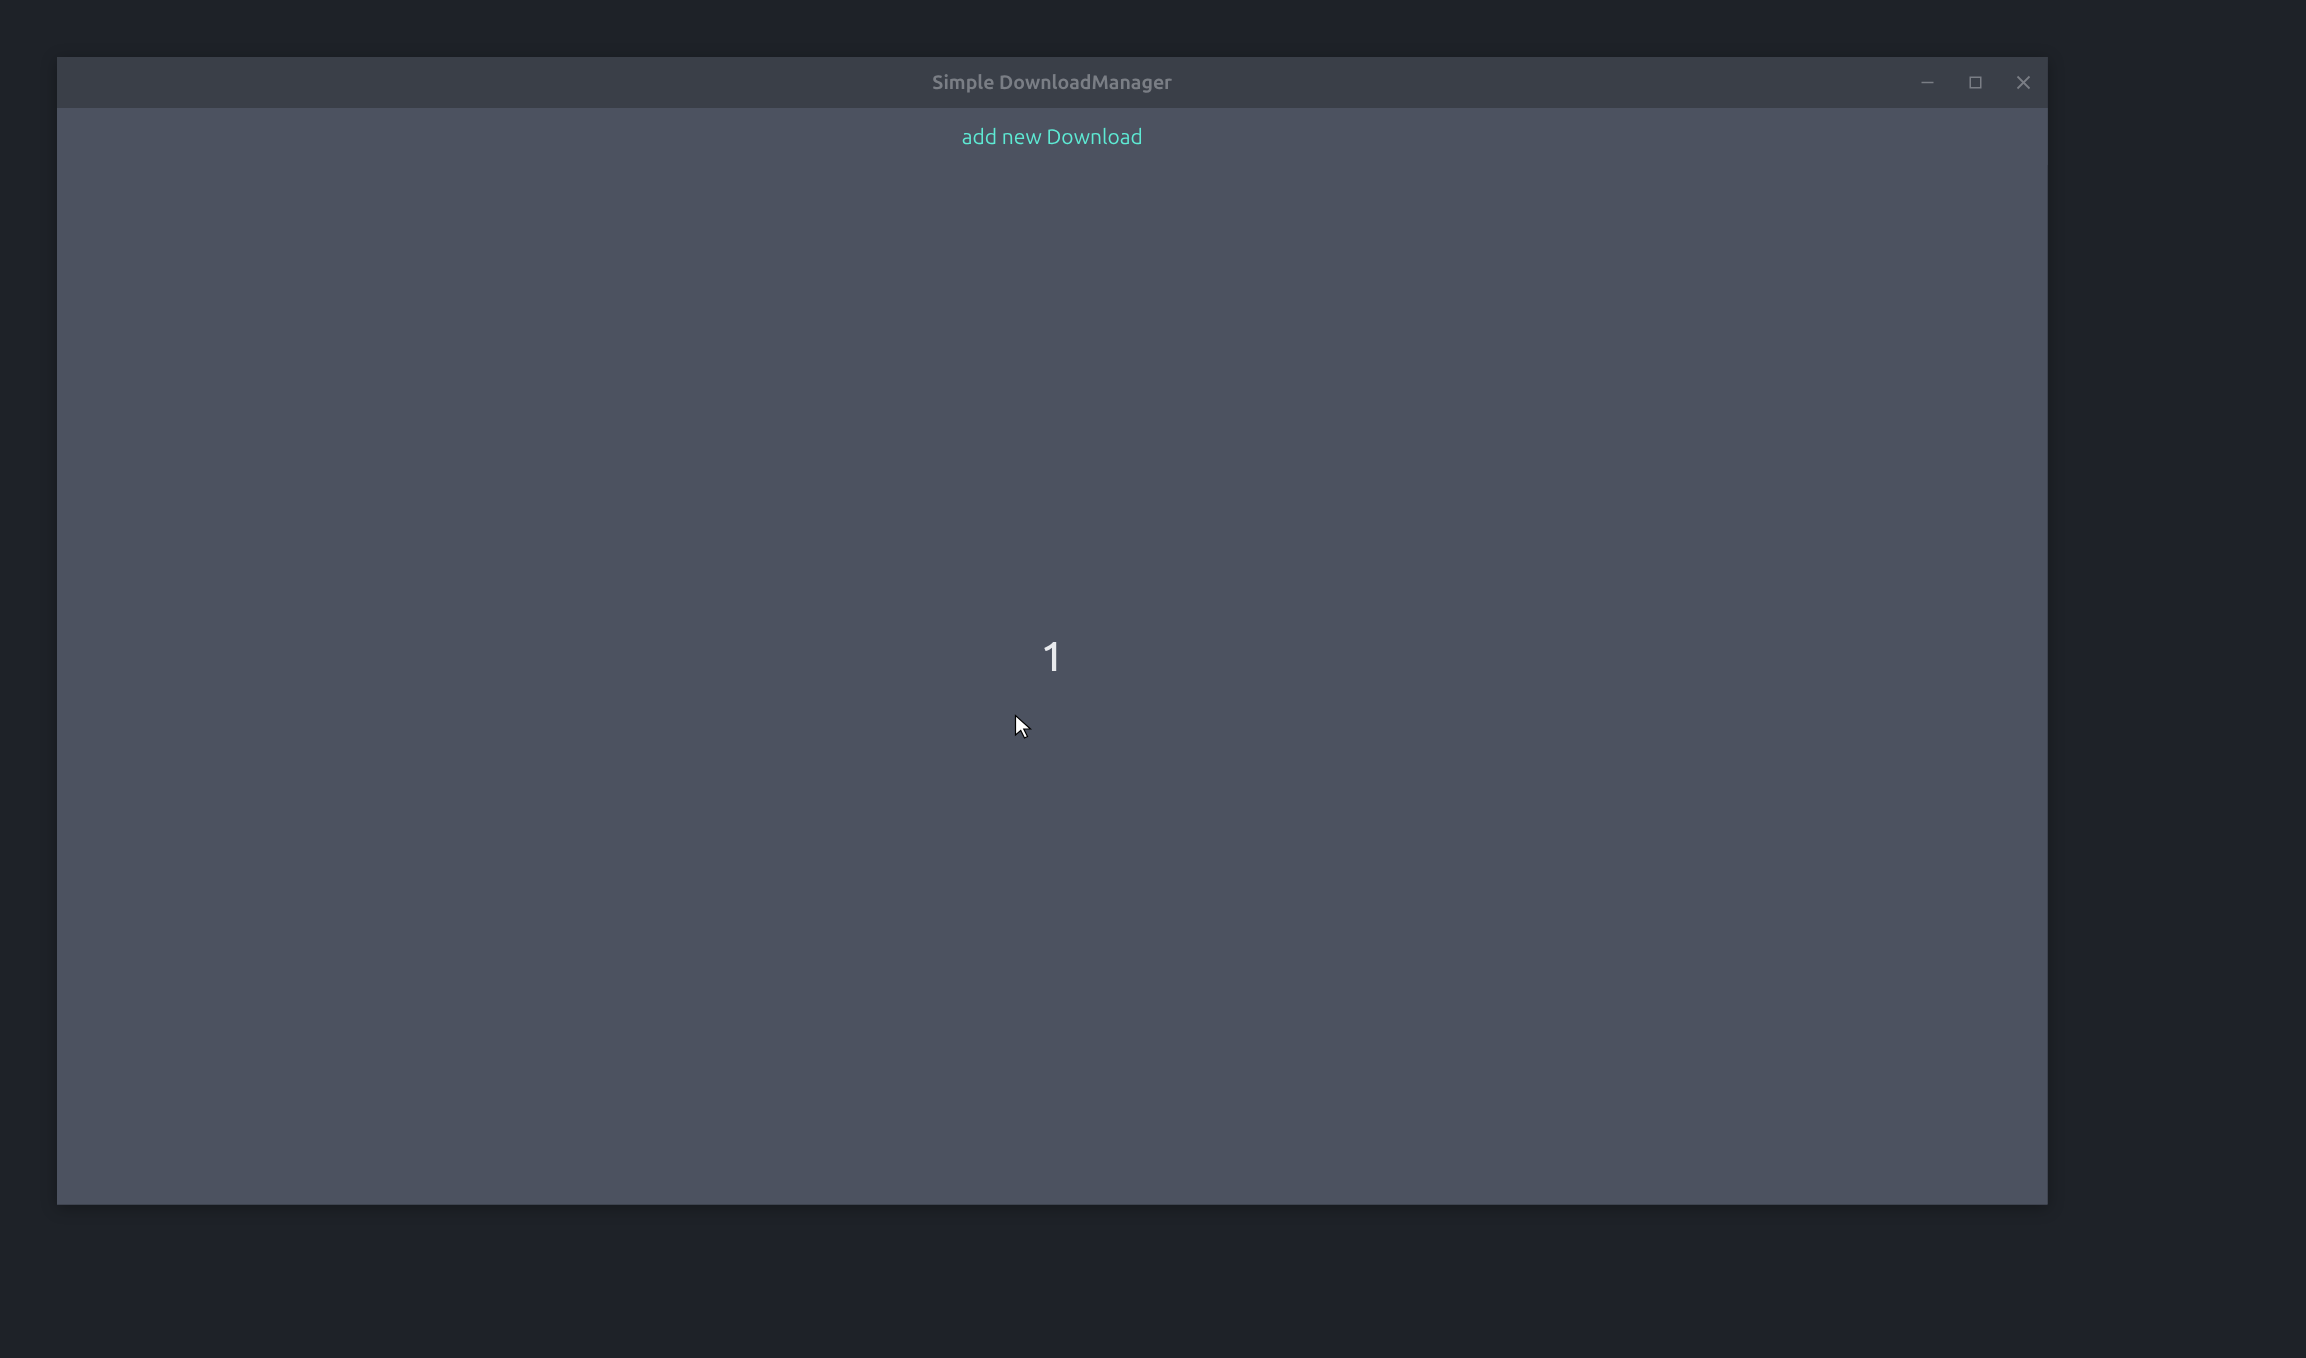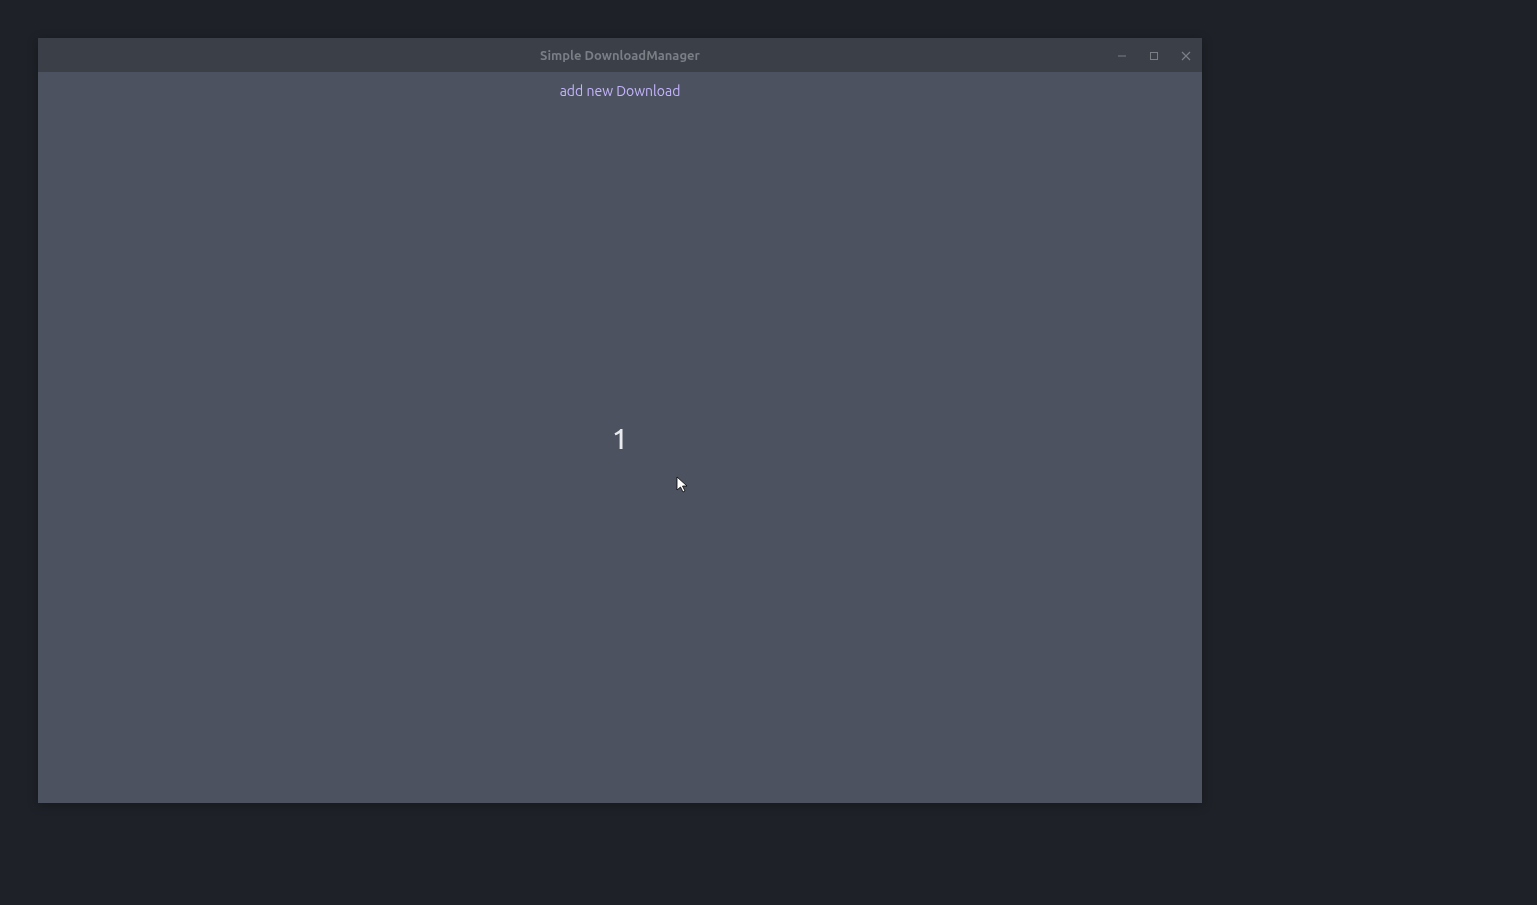--- a/index.html
+++ b/index.html
@@ -14,21 +14,21 @@
       background-color: #1e2228;
       font-family: -apple-system, BlinkMacSystemFont, "Segoe UI", Ubuntu, Cantarell, sans-serif;
       overflow: hidden;
       position: relative;
     }
     
     .window {
       position: absolute;
       left: 38px;
       top: 38px;
-      width: 1164px;
+      width: 1327px;
       height: 765px;
       background-color: #4c5260;
       display: flex;
       flex-direction: column;
       box-shadow: 0 2px 10px rgba(0,0,0,0.3);
     }
     
     .titlebar {
       height: 34px;
       background-color: #3a3f48;
@@ -77,21 +77,21 @@
       position: relative;
     }
     
     .add-download-btn {
       position: absolute;
       top: 0;
       left: 0;
       width: 100%;
       height: 38px;
       background-color: #4c5260;
-      color: #c4b5fd;
+      color: #5eead4;
       font-size: 14px;
       border: none;
       cursor: pointer;
       display: flex;
       align-items: center;
       justify-content: center;
       font-family: inherit;
     }
     
     .center-number {

